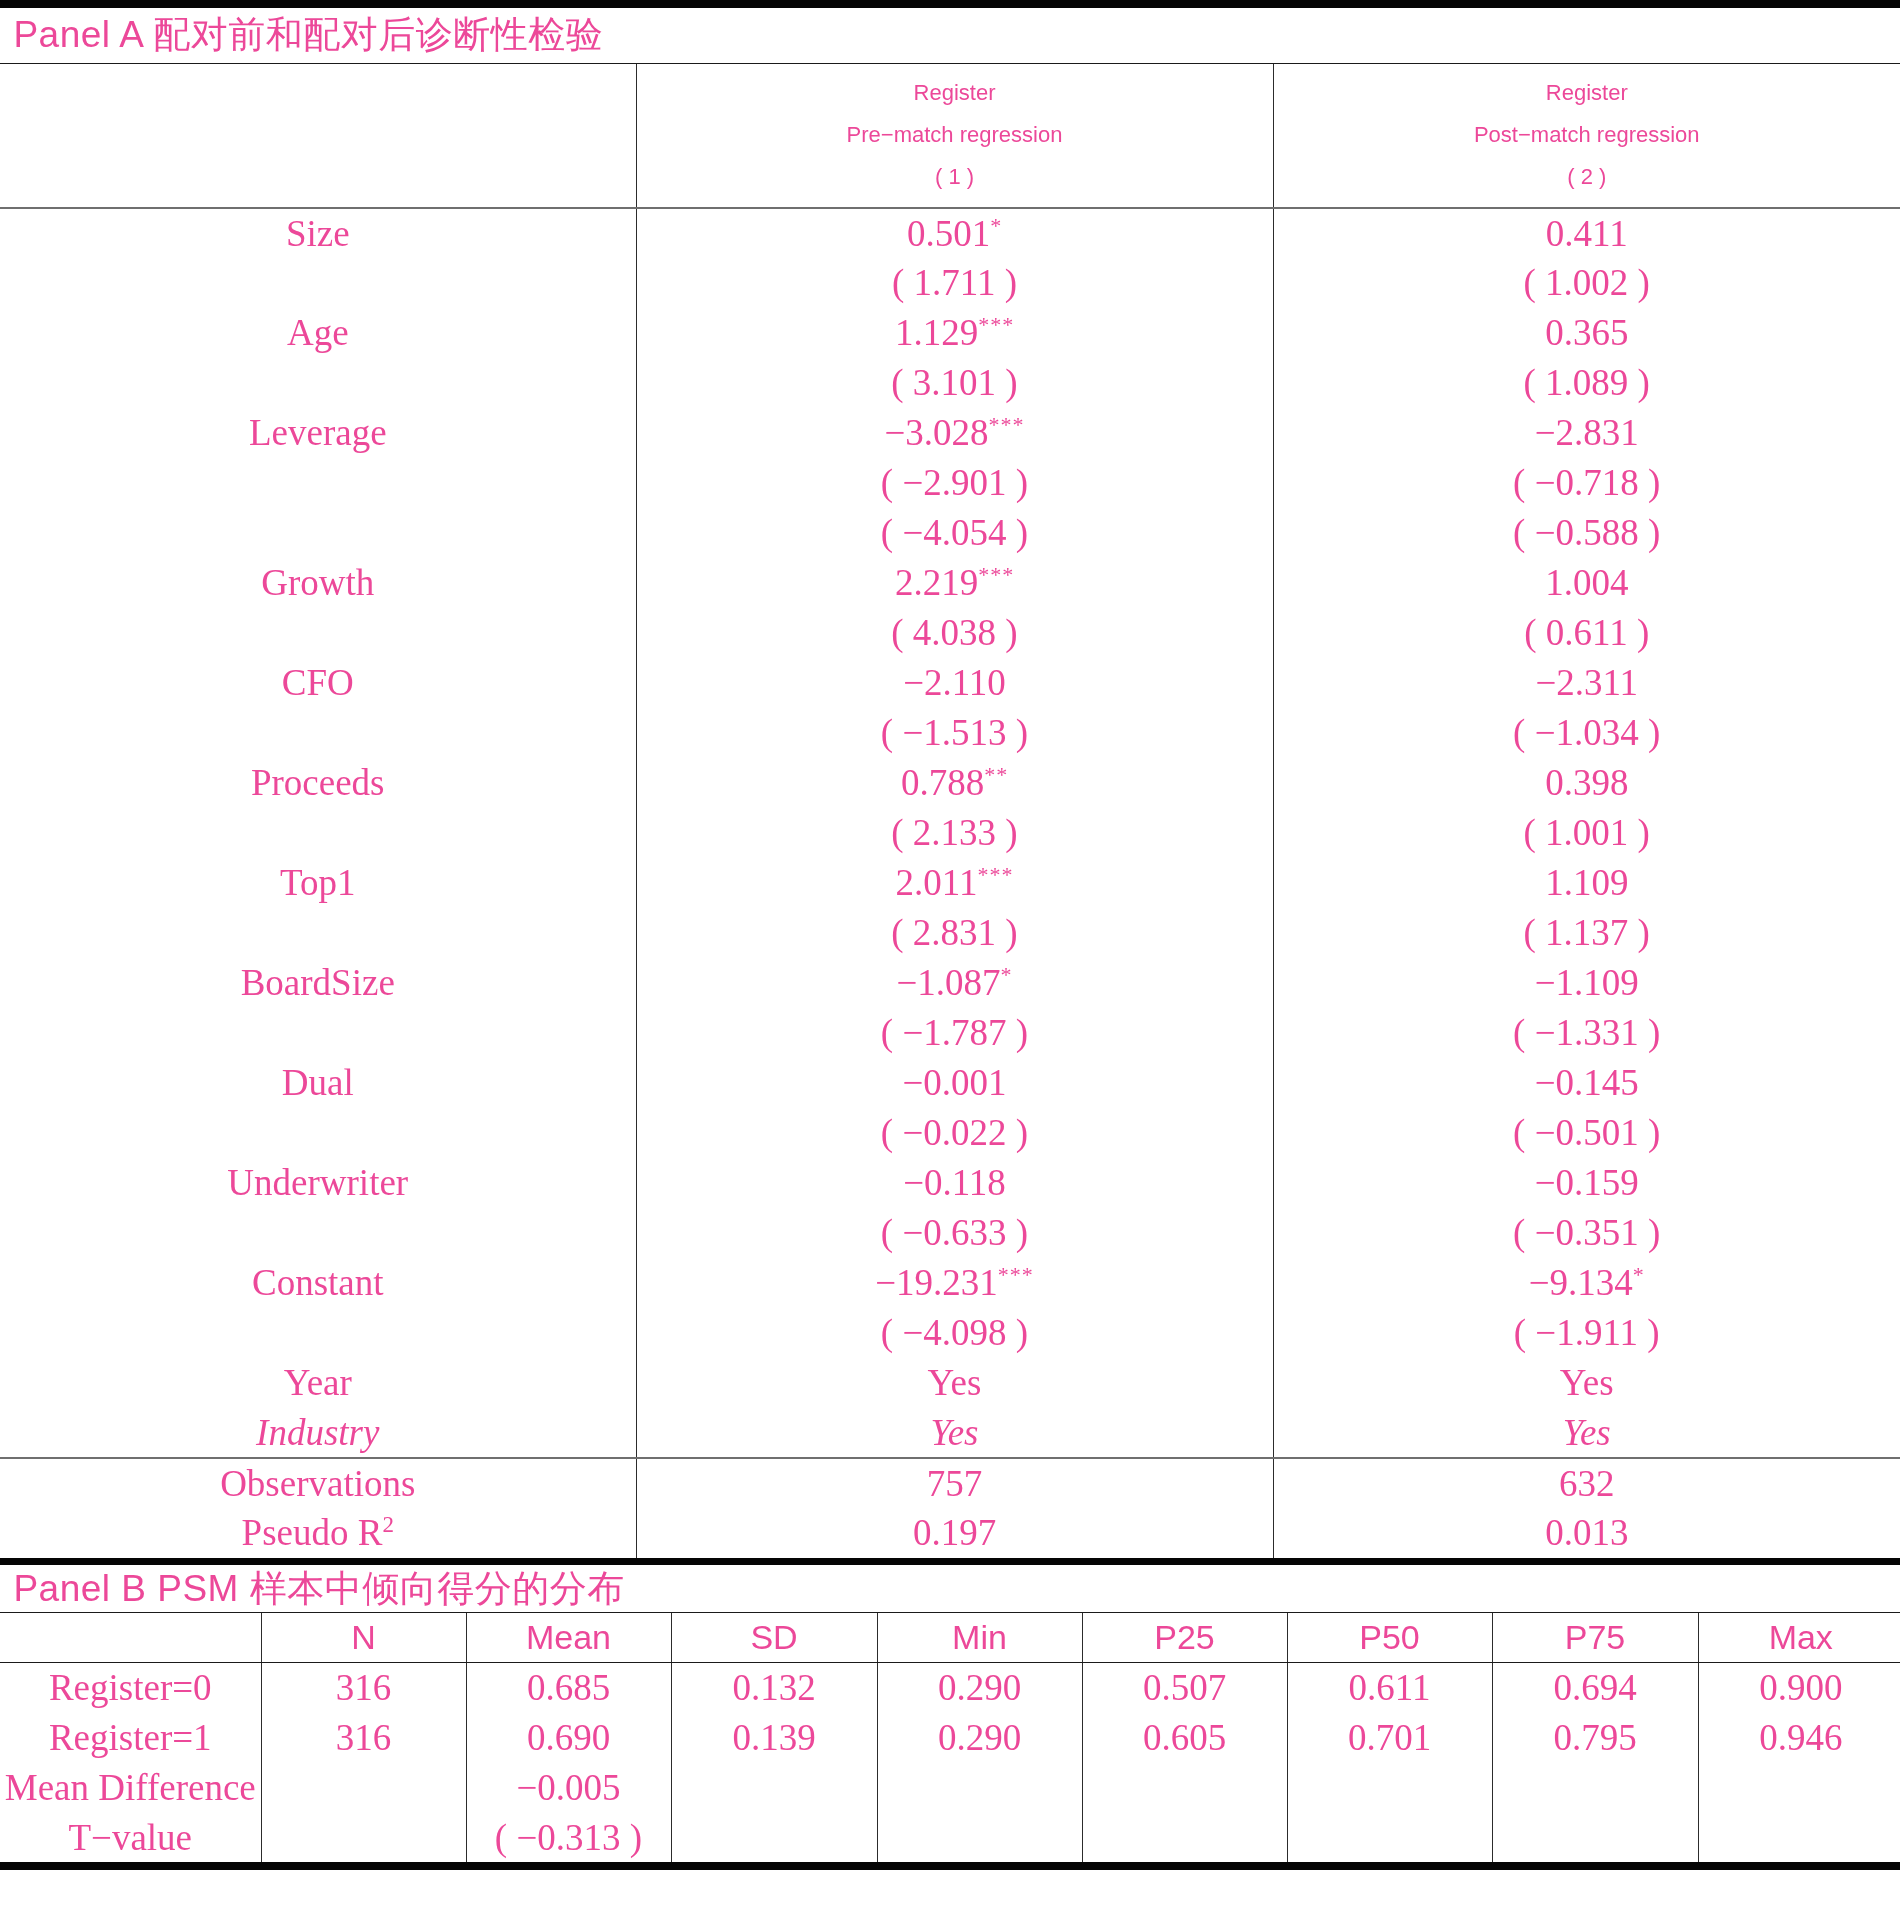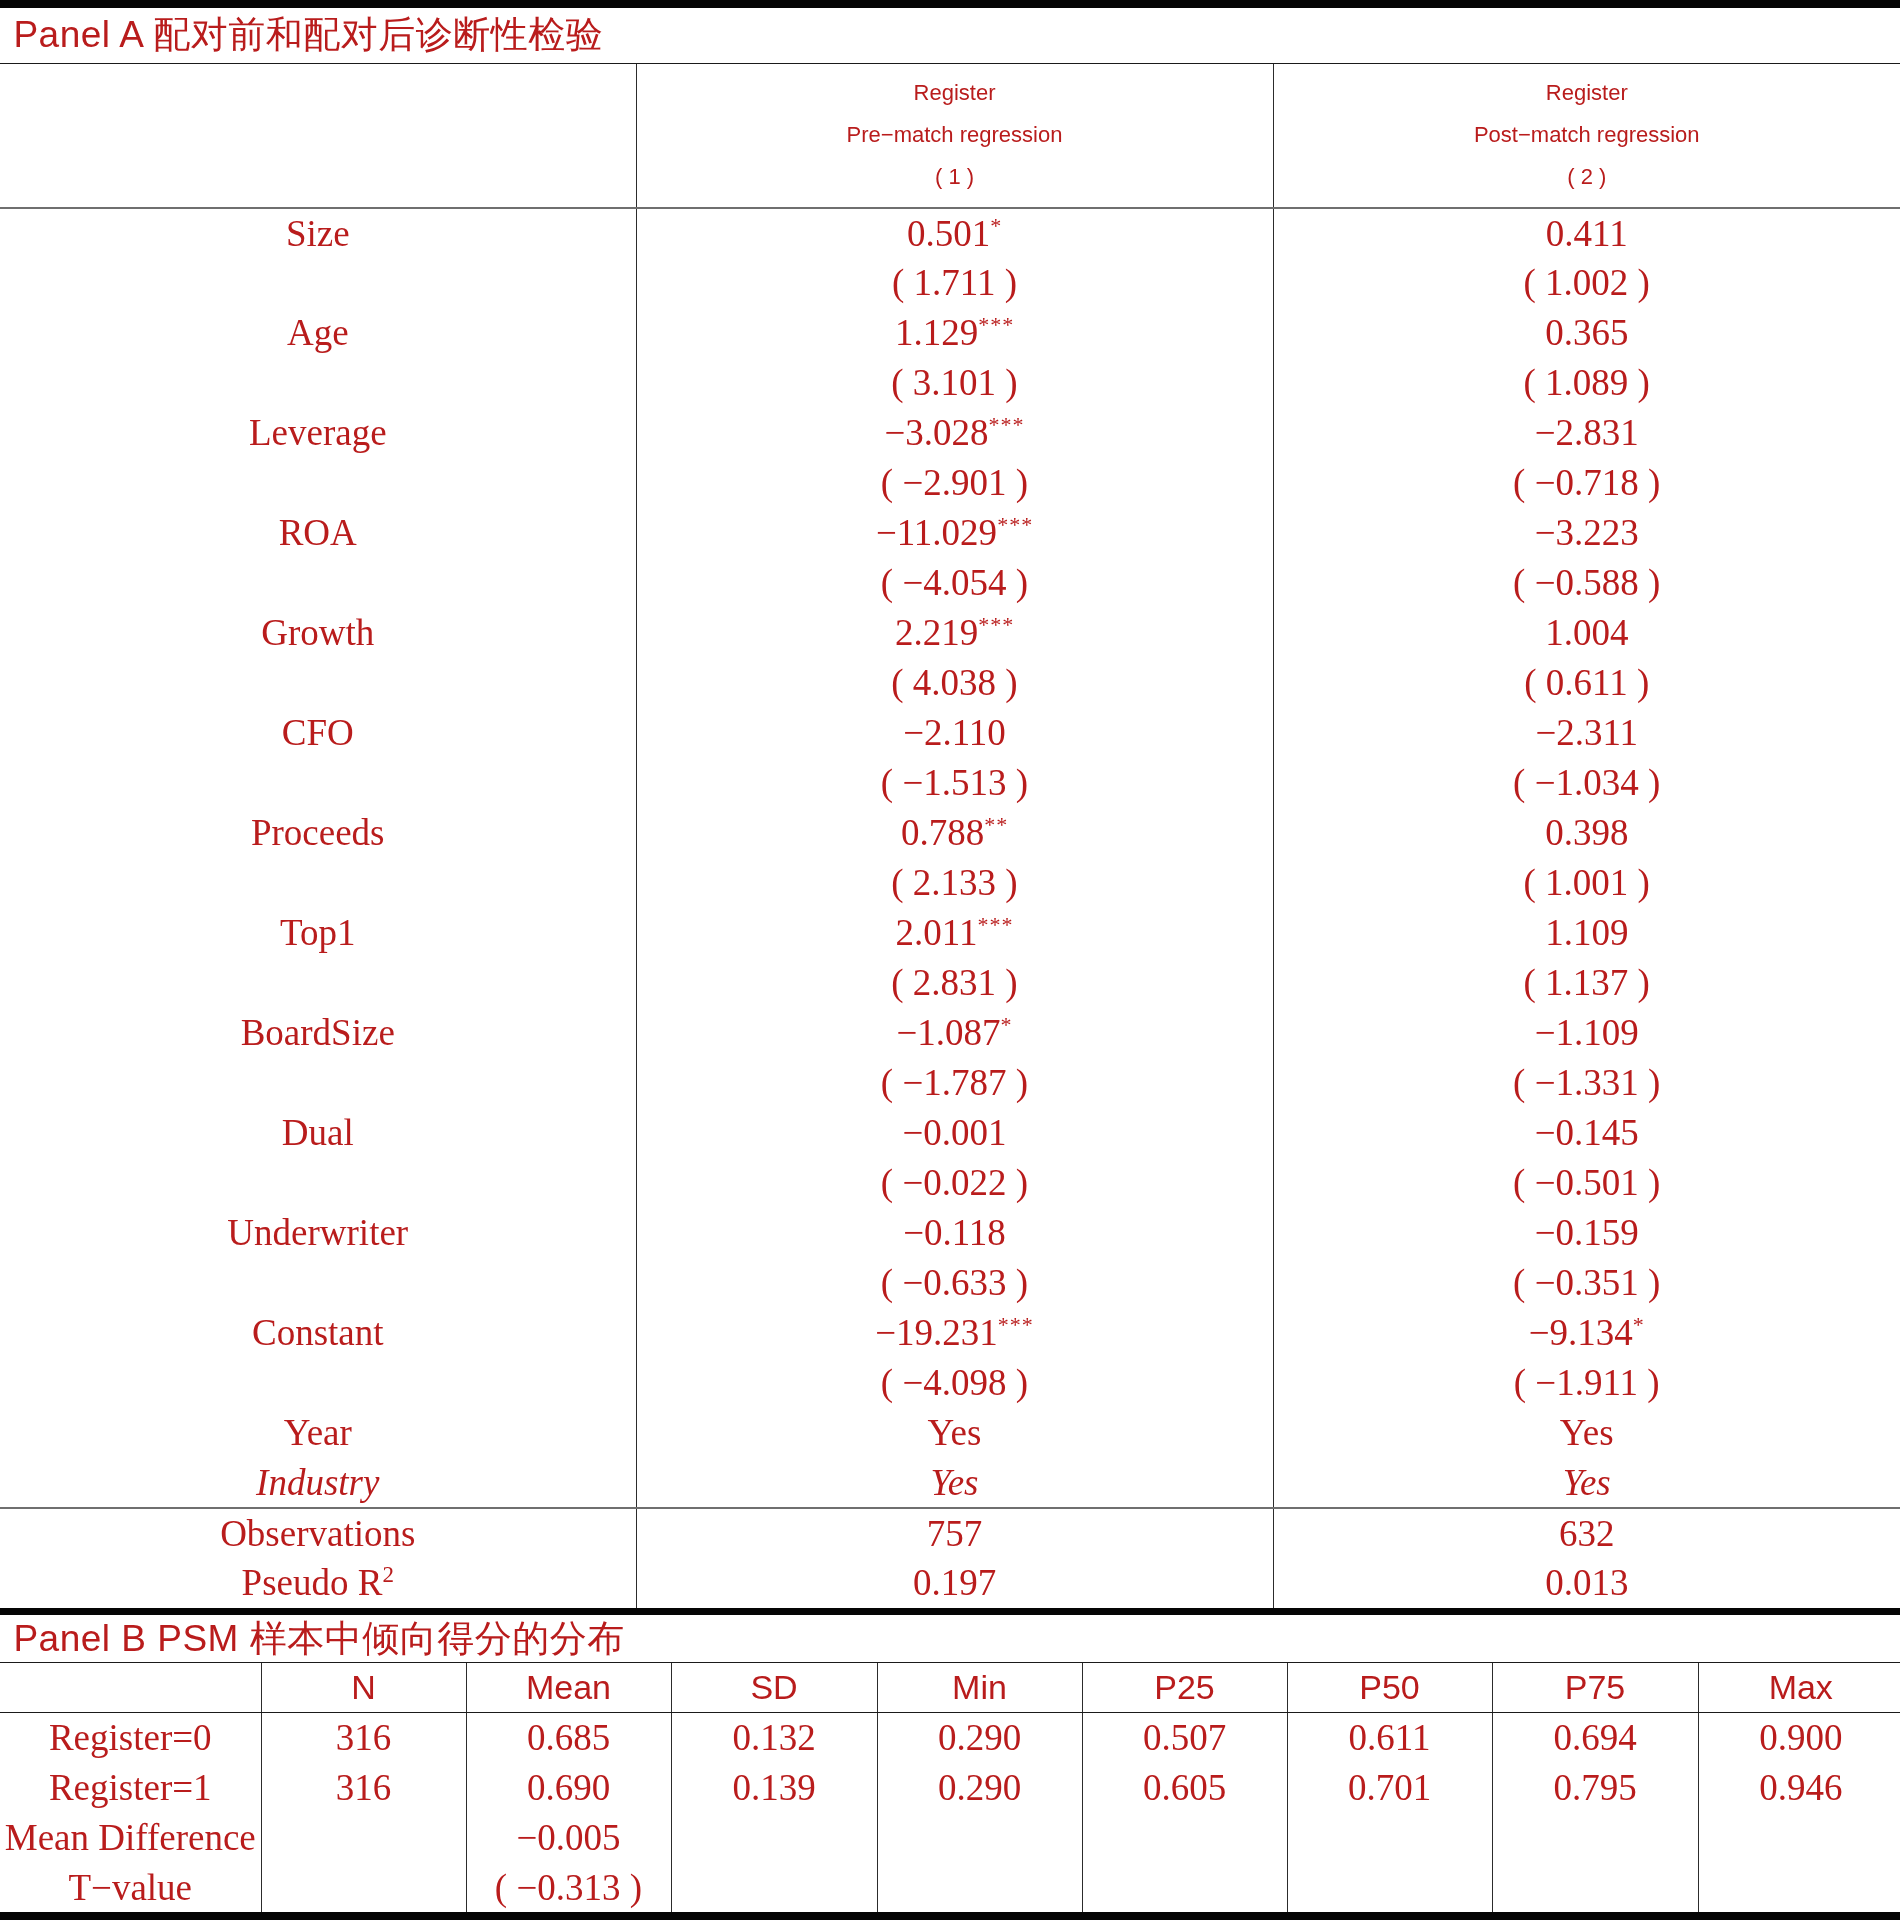--- a/index.html
+++ b/index.html
@@ -1,20 +1,20 @@
 <!DOCTYPE html>
 <html><head>
 <meta charset="utf-8">
 <style>
   html, body { margin: 0; padding: 0; background: #ffffff; }
   .sheet {
     width: 1900px;
     height: 1933px;
     background: #ffffff;
-    color: #b91c1c;
+    color: #ec4899;
     overflow: hidden;
     box-sizing: border-box;
   }
   .rule-thick { height: 7.7px; background: #050505; }
   .panel-title {
     height: 56px;
     box-sizing: border-box;
     display: flex;
     align-items: center;
     padding-left: 13.4px;
@@ -121,25 +121,20 @@
         <td>Leverage</td>
         <td class="bl"><span>−3.028</span><sup class="star">***</sup></td>
         <td class="bl"><span>−2.831</span><sup class="star"></sup></td>
       </tr>
       <tr>
         <td></td>
         <td class="bl">( −2.901 )</td>
         <td class="bl">( −0.718 )</td>
       </tr>
       <tr>
-        <td>ROA</td>
-        <td class="bl"><span>−11.029</span><sup class="star">***</sup></td>
-        <td class="bl"><span>−3.223</span><sup class="star"></sup></td>
-      </tr>
-      <tr>
         <td></td>
         <td class="bl">( −4.054 )</td>
         <td class="bl">( −0.588 )</td>
       </tr>
       <tr>
         <td>Growth</td>
         <td class="bl"><span>2.219</span><sup class="star">***</sup></td>
         <td class="bl"><span>1.004</span><sup class="star"></sup></td>
       </tr>
       <tr>

